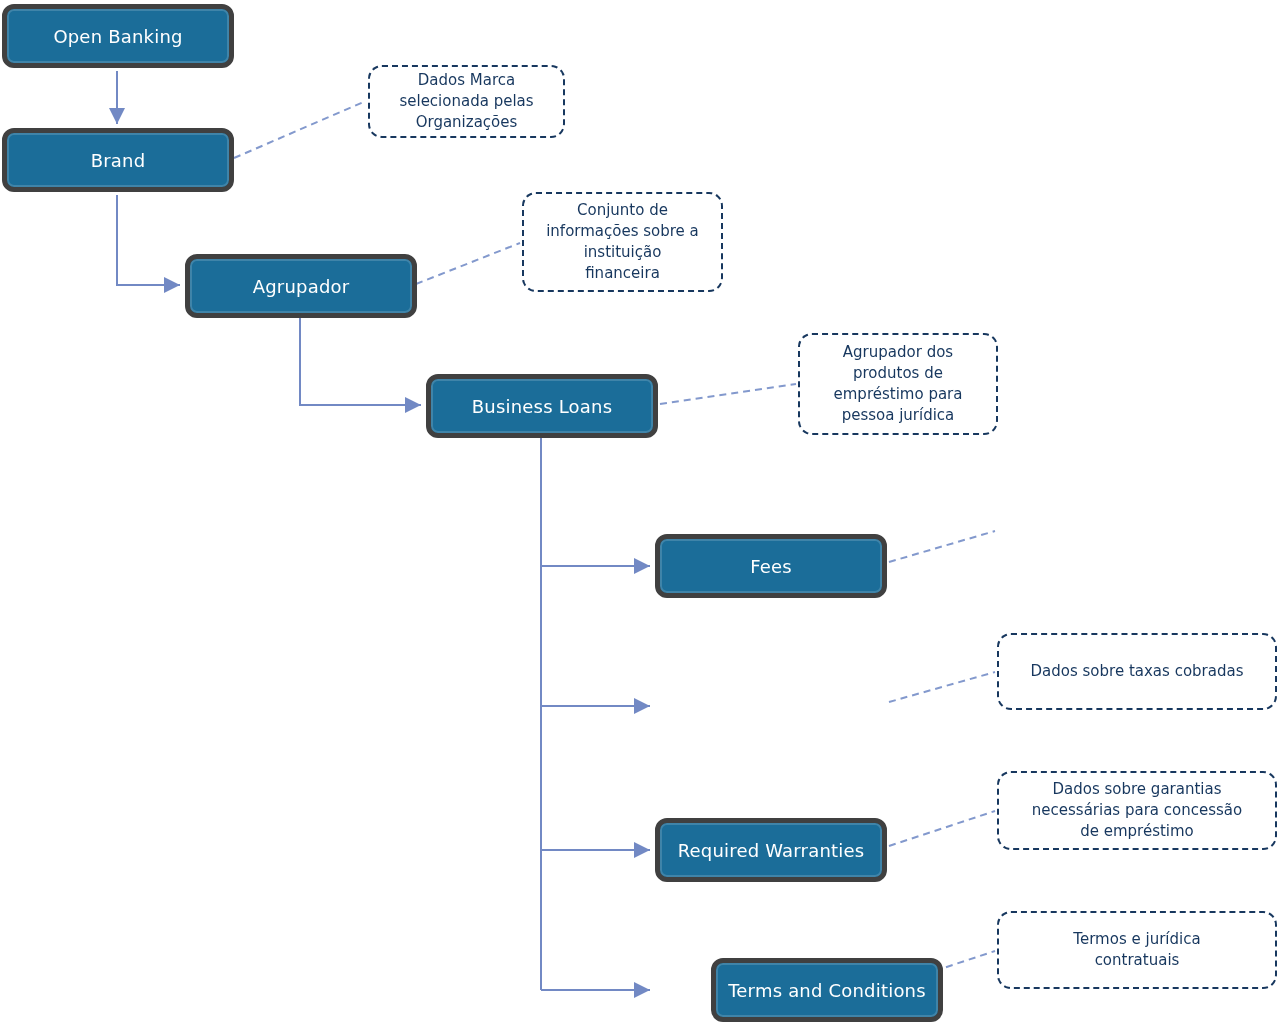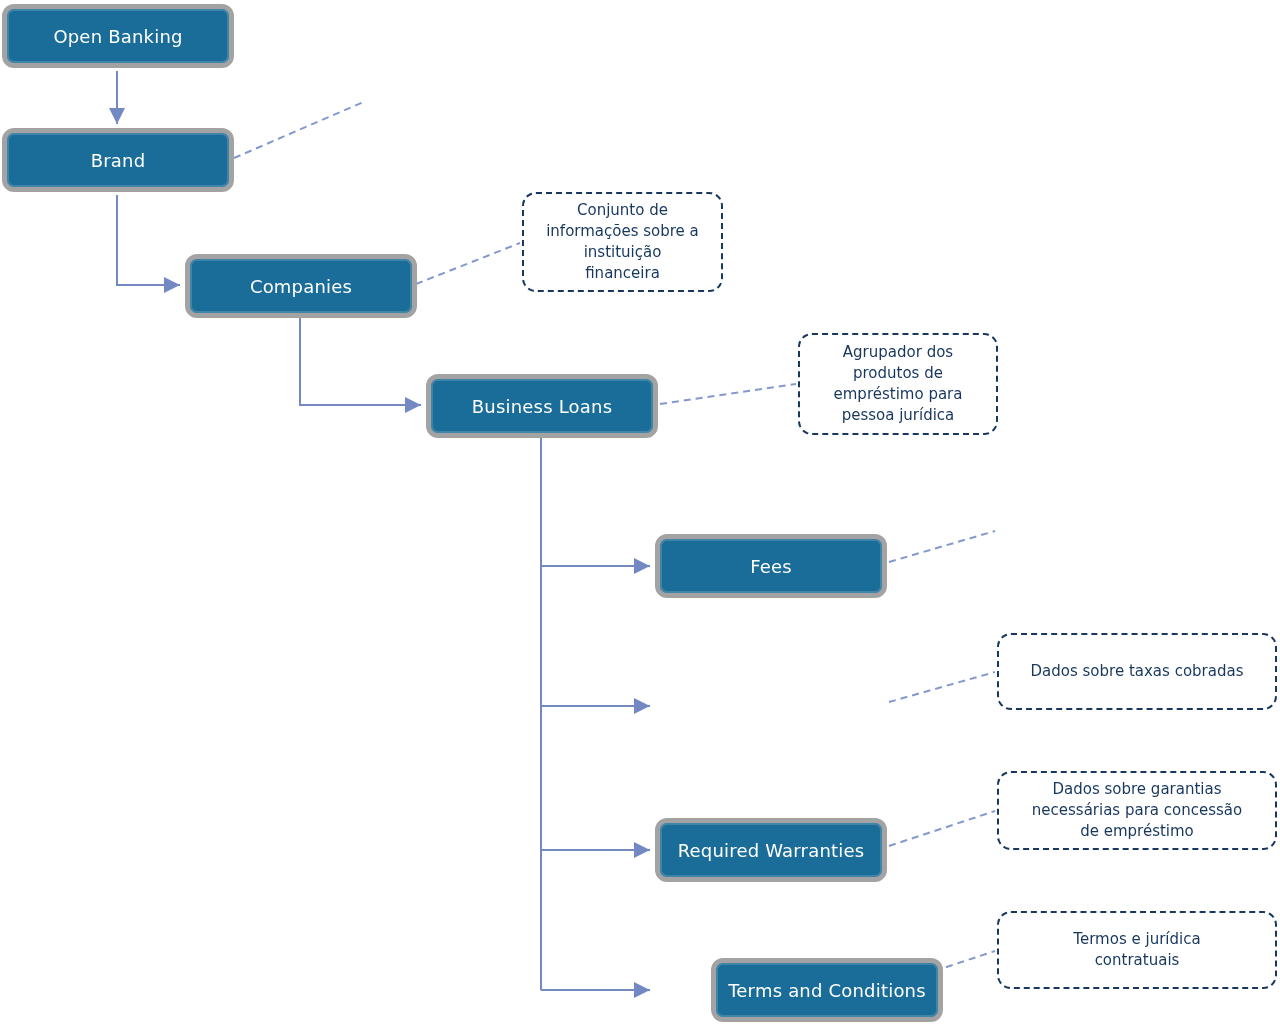--- a/index.html
+++ b/index.html
@@ -3,21 +3,21 @@
 <meta charset="utf-8">
 <style>
   html,body{margin:0;padding:0;background:#fff;}
   #canvas{
     position:relative;width:1280px;height:1024px;overflow:hidden;background:#ffffff;
     font-family:"DejaVu Sans","Liberation Sans",sans-serif;
   }
   #edges{position:absolute;left:0;top:0;width:1280px;height:1024px;}
   .node{
     position:absolute;width:232px;height:64px;box-sizing:border-box;
-    background:#1b6d99;border:5px solid #a3a3a3;border-radius:12px;
+    background:#1b6d99;border:5px solid #404040;border-radius:12px;
     box-shadow:inset 0 0 0 2px rgba(255,255,255,.16);
     display:flex;align-items:center;justify-content:center;
     color:#ffffff;font-size:18px;letter-spacing:.2px;text-align:center;
   }
   .ann{
     position:absolute;box-sizing:border-box;background:#ffffff;
     border:2px dashed #17375e;border-radius:14px;
     display:flex;align-items:center;justify-content:center;
     color:#17375e;font-size:15px;line-height:21px;text-align:center;
     white-space:pre-line;padding:4px 8px;
@@ -63,26 +63,29 @@
     <path d="M416,284 L520,243" fill="none" stroke="#8399cd" stroke-width="2" stroke-dasharray="7 5"></path>
     <path d="M660,404 L796,384" fill="none" stroke="#8399cd" stroke-width="2" stroke-dasharray="7 5"></path>
     <path d="M889,562 L995,531" fill="none" stroke="#8399cd" stroke-width="2" stroke-dasharray="7 5"></path>
     <path d="M889,702 L995,672" fill="none" stroke="#8399cd" stroke-width="2" stroke-dasharray="7 5"></path>
     <path d="M889,846 L995,811" fill="none" stroke="#8399cd" stroke-width="2" stroke-dasharray="7 5"></path>
     <path d="M889,986 L995,951" fill="none" stroke="#8399cd" stroke-width="2" stroke-dasharray="7 5"></path>
   </svg>
 
   <div class="node" id="n-open-banking">Open Banking</div>
   <div class="node" id="n-brand">Brand</div>
-  <div class="node" id="n-companies">Companies</div>
+  <div class="node" id="n-companies">Agrupador</div>
   <div class="node" id="n-business-loans">Business Loans</div>
   <div class="node" id="n-fees">Fees</div>
   <div class="node" id="n-required-warranties">Required Warranties</div>
   <div class="node" id="n-terms-and-conditions">Terms and Conditions</div>
 
+  <div class="ann" id="a-brand">Dados Marca
+selecionada pelas
+Organizações</div>
   <div class="ann" id="a-companies">Conjunto de
 informações sobre a
 instituição
 financeira</div>
   <div class="ann" id="a-business-loans">Agrupador dos
 produtos de
 empréstimo para
 pessoa jurídica</div>
   <div class="ann" id="a-interest-rate">Dados sobre taxas cobradas</div>
   <div class="ann" id="a-required-warranties">Dados sobre garantias

